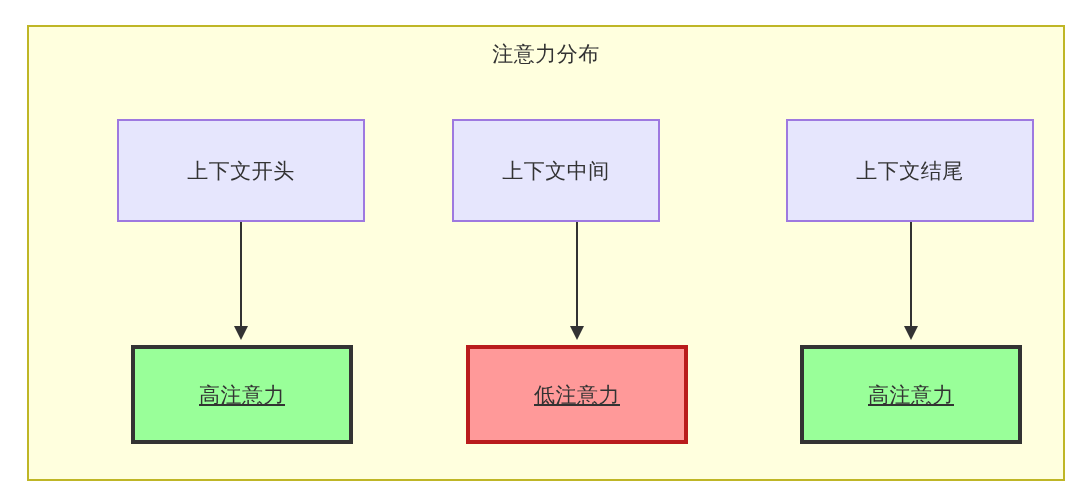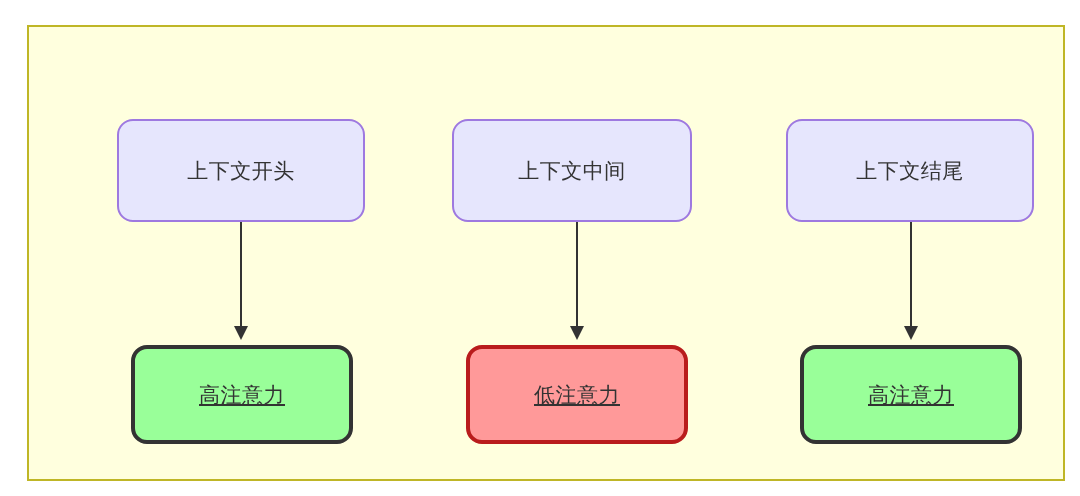--- a/index.html
+++ b/index.html
@@ -53,21 +53,20 @@
     box-sizing: border-box;
     display: flex;
     align-items: center;
     justify-content: center;
     text-align: center;
     color: #333333;
     font-size: 21px;
     line-height: 26px;
     letter-spacing: 0.5px;
     white-space: nowrap;
-    border-radius: 16px;
   }
 
   .node.source {
     background: #e6e6fd;
     border: 2px solid #9e79e0;
   }
 
   .node.high {
     background: #99ff99;
     border: 4px solid #333333;
@@ -77,21 +76,21 @@
     background: #ff9999;
     border: 4px solid #b91c1c;
   }
 
   
   .top-row {
     top: 92px;
     height: 103px;
   }
   .col1 { left: 88px;  width: 248px; }
-  .col2 { left: 423px; width: 240px; }
+  .col2 { left: 423px; width: 208px; }
   .col3 { left: 757px; width: 248px; }
 
   
   .bottom-row {
     top: 318px;
     height: 99px;
     text-decoration: underline;
   }
   .bcol1 { left: 102px; width: 222px; }
   .bcol2 { left: 437px; width: 222px; }
@@ -127,20 +126,21 @@
   .arr2 { left: 541px; }
   .arr3 { left: 875px; }
 </style>
 </head>
 <body>
 
 <div id="canvas">
 
   <div class="subgraph">
 
+    <div class="subgraph-title">注意力分布</div>
 
     <div class="node source top-row col1">
       <span>上下文开头</span>
     </div>
 
     <div class="node source top-row col2">
       <span>上下文中间</span>
     </div>
 
     <div class="node source top-row col3">

